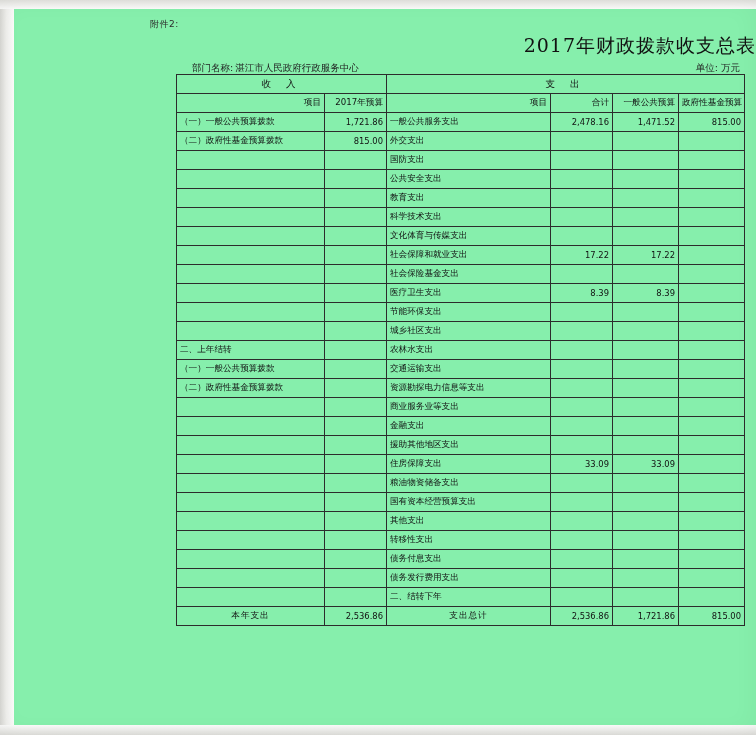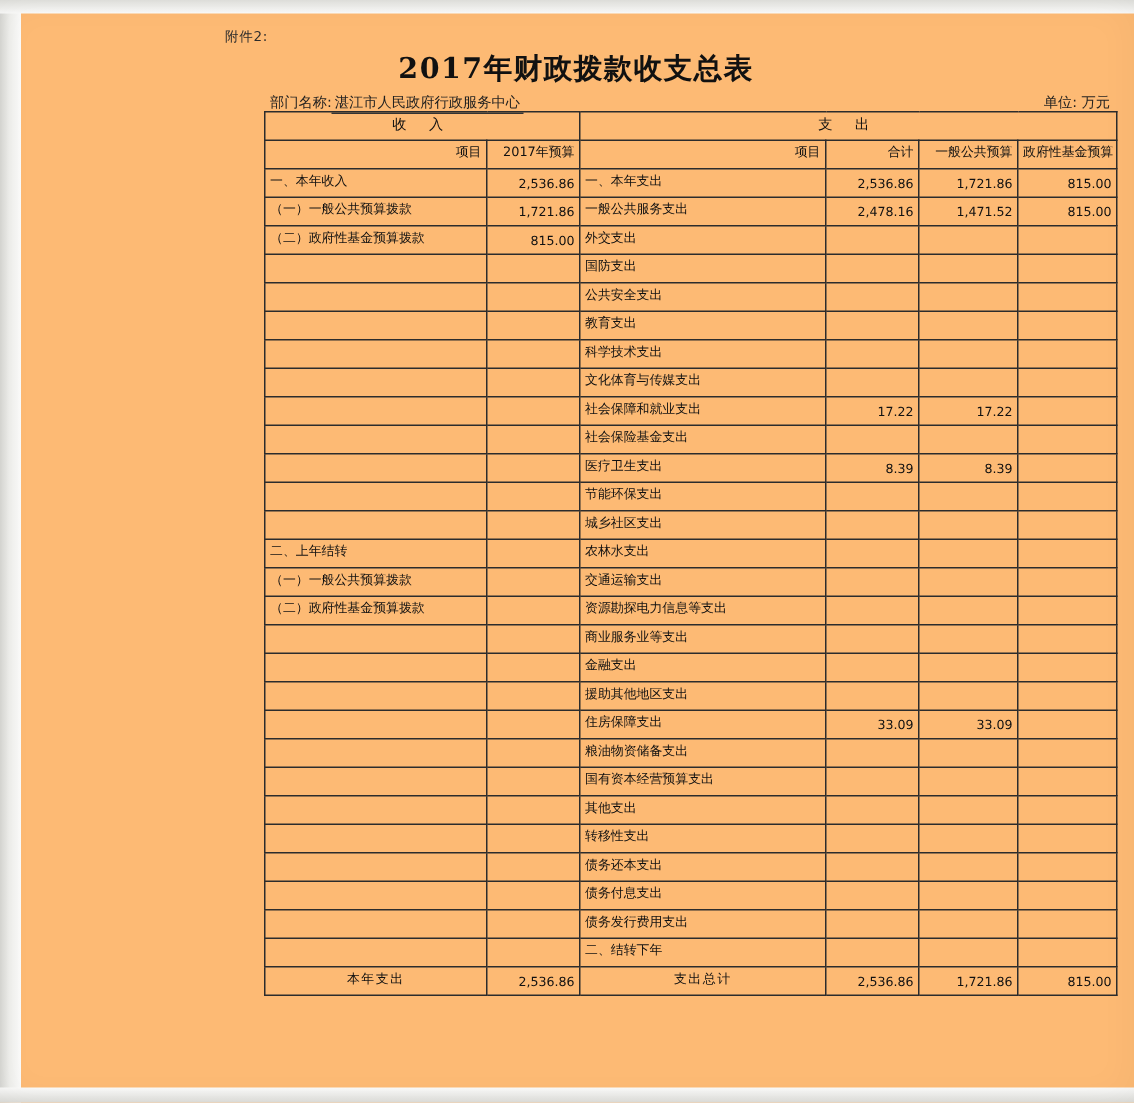--- a/index.html
+++ b/index.html
@@ -11,21 +11,21 @@
     width: 756px;
     height: 735px;
     overflow: hidden;
     font-family: "DejaVu Sans", "Liberation Sans", sans-serif;
     color: #1a1a1a;
   }
   .page {
     position: relative;
     width: 756px;
     height: 735px;
-    background: #fdba74;
+    background: #86efac;
   }
   
   .page::after {
     content: "";
     position: absolute;
     inset: 0;
     pointer-events: none;
     box-shadow: inset 0 0 26px rgba(0,0,0,0.045);
   }
   .scan-edge-left {
@@ -54,40 +54,40 @@
     font-size: 9px;
     letter-spacing: 0.5px;
     color: #2b2b2b;
   }
 
   .doc-title {
     position: absolute;
     left: 12px;
     right: 0;
     top: 33px;
-    text-align: center;
+    text-align: right;
     font-family: "DejaVu Serif", "Liberation Serif", serif;
-    font-weight: bold;
+    font-weight: normal;
     font-size: 19px;
     letter-spacing: 1px;
     color: #111;
   }
 
   .meta-row {
     position: absolute;
     left: 176px;
     right: 16px;
     top: 62px;
     height: 14px;
     font-size: 9.5px;
     color: #1f1f1f;
   }
   .meta-dept {
     position: absolute;
-    left: 4px;
+    left: 16px;
     top: 0;
     white-space: nowrap;
     text-align: center;
   }
   .meta-dept .dept-name {
     border-bottom: 1px solid #333;
     padding: 0 2px 1px 2px;
   }
   .meta-unit {
     position: absolute;
@@ -177,28 +177,20 @@
       </tr>
       <tr>
         <td class="hdr-col">项目</td>
         <td class="hdr-col">2017年预算</td>
         <td class="hdr-col">项目</td>
         <td class="hdr-col">合计</td>
         <td class="hdr-col">一般公共预算</td>
         <td class="hdr-col">政府性基金预算</td>
       </tr>
 
-      <tr>
-          <td class="txt">一、本年收入</td>
-          <td class="num">2,536.86</td>
-          <td class="txt">一、本年支出</td>
-          <td class="num">2,536.86</td>
-          <td class="num">1,721.86</td>
-          <td class="num">815.00</td>
-        </tr>
         <tr>
           <td class="txt">（一）一般公共预算拨款</td>
           <td class="num">1,721.86</td>
           <td class="txt">一般公共服务支出</td>
           <td class="num">2,478.16</td>
           <td class="num">1,471.52</td>
           <td class="num">815.00</td>
         </tr>
         <tr>
           <td class="txt">（二）政府性基金预算拨款</td>
@@ -365,28 +357,20 @@
           <td class="num"></td>
           <td class="txt">其他支出</td>
           <td class="num"></td>
           <td class="num"></td>
           <td class="num"></td>
         </tr>
         <tr>
           <td class="txt"></td>
           <td class="num"></td>
           <td class="txt">转移性支出</td>
-          <td class="num"></td>
-          <td class="num"></td>
-          <td class="num"></td>
-        </tr>
-        <tr>
-          <td class="txt"></td>
-          <td class="num"></td>
-          <td class="txt">债务还本支出</td>
           <td class="num"></td>
           <td class="num"></td>
           <td class="num"></td>
         </tr>
         <tr>
           <td class="txt"></td>
           <td class="num"></td>
           <td class="txt">债务付息支出</td>
           <td class="num"></td>
           <td class="num"></td>

